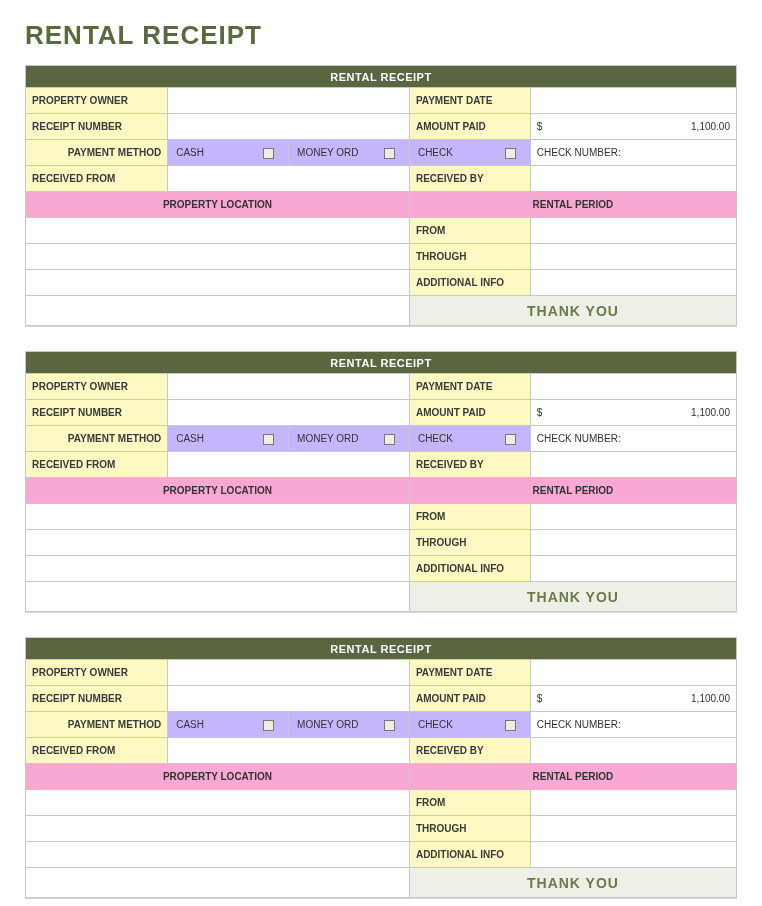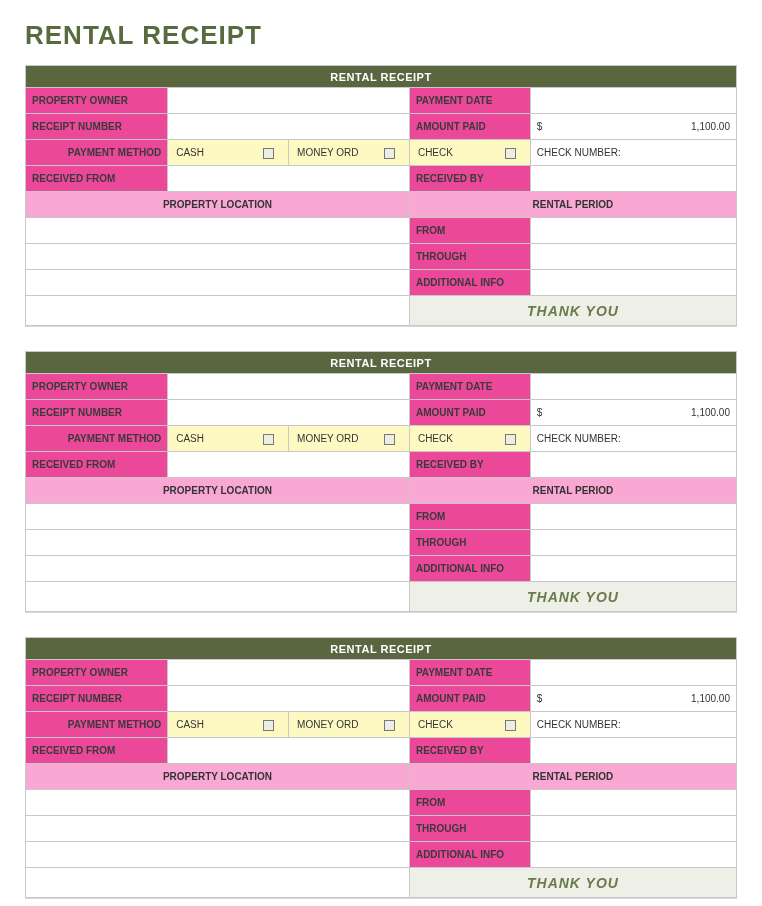--- a/index.html
+++ b/index.html
@@ -37,43 +37,42 @@
   .hdr {
     background: #5a6640;
     color: #fff;
     font-weight: bold;
     font-size: 11px;
     text-align: center;
     letter-spacing: 0.5px;
     height: 22px;
   }
   .label {
-    background: #ec4899;
+    background: #fef9c3;
     font-weight: bold;
     color: #3a3a3a;
     font-size: 10px;
   }
   .label.center { text-align: right; }
   .subhdr {
     background: #f9a8d4;
     font-weight: bold;
     text-align: center;
     font-size: 10px;
   }
   .val { background: #fff; }
-  .pay-opt { background: #fef9c3; padding-left: 8px; margin-top: 28px; }
+  .pay-opt { background: #c4b5fd; padding-left: 8px; margin-top: 28px; }
   .thanks {
     background: #eef0e7;
     color: #6b7a4a;
     font-weight: bold;
     font-size: 14px;
     text-align: center;
     letter-spacing: 1px;
     height: 30px;
-    font-style: italic;
   }
   .chk {
     display: inline-block;
     width: 11px;
     height: 11px;
     border: 1px solid #777;
     background: #eceee4;
     vertical-align: middle;
     float: right;
     margin-right: 8px;

